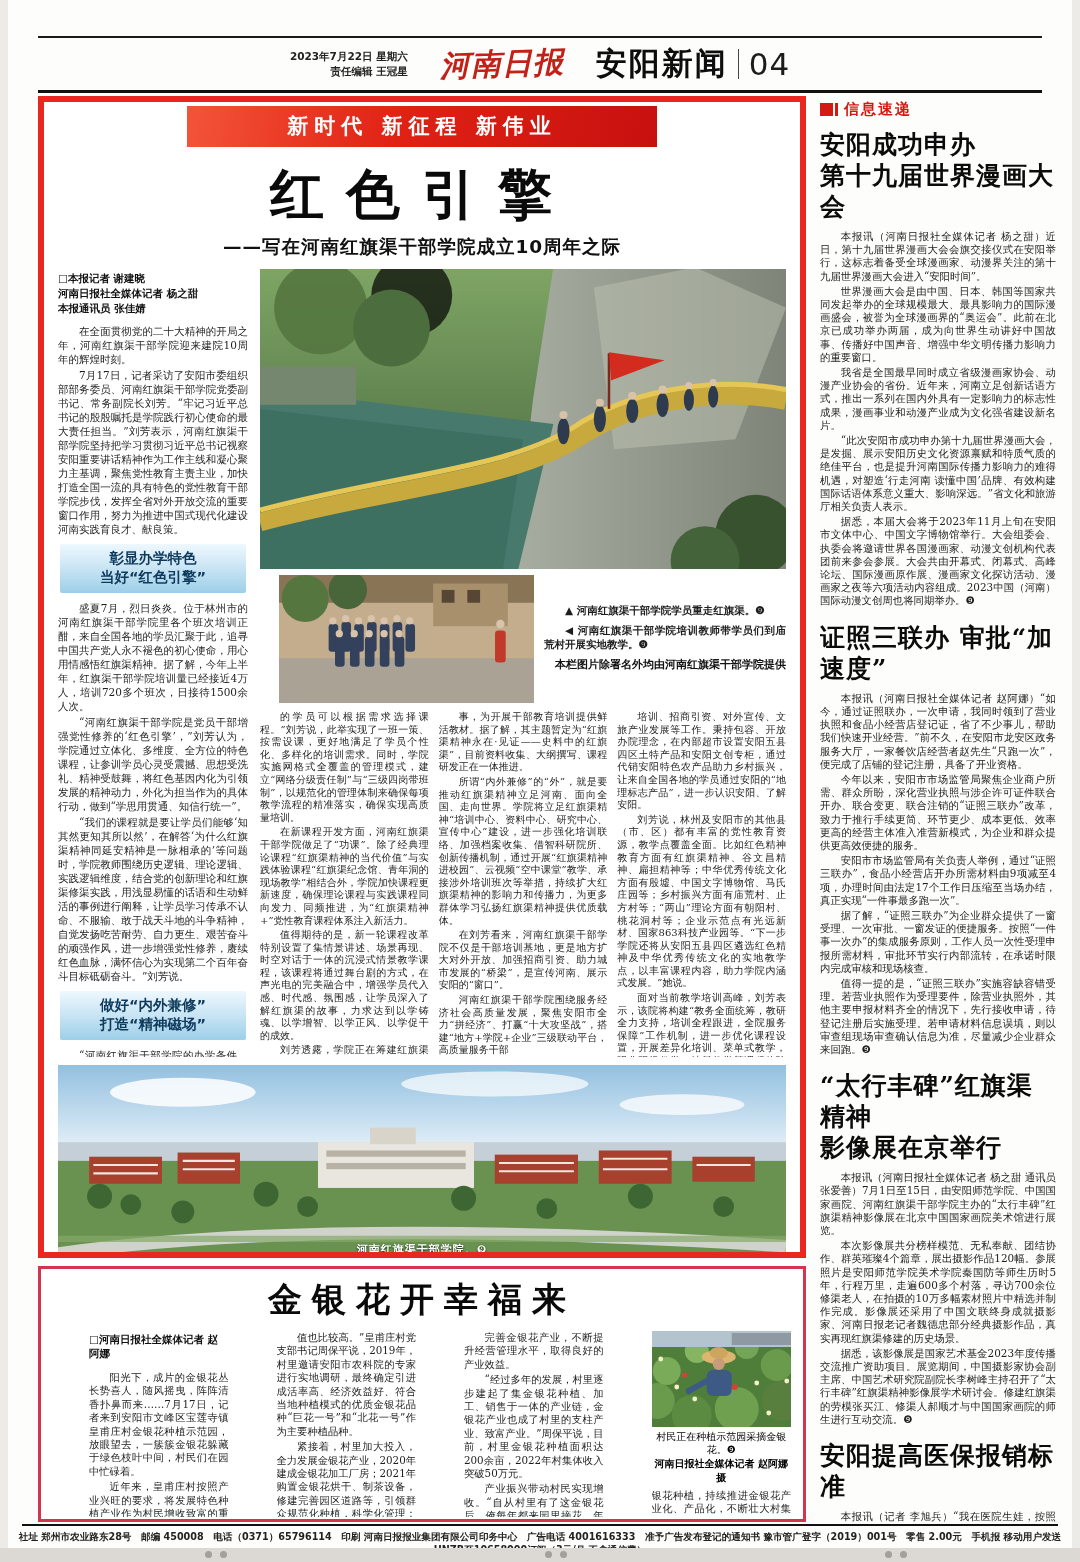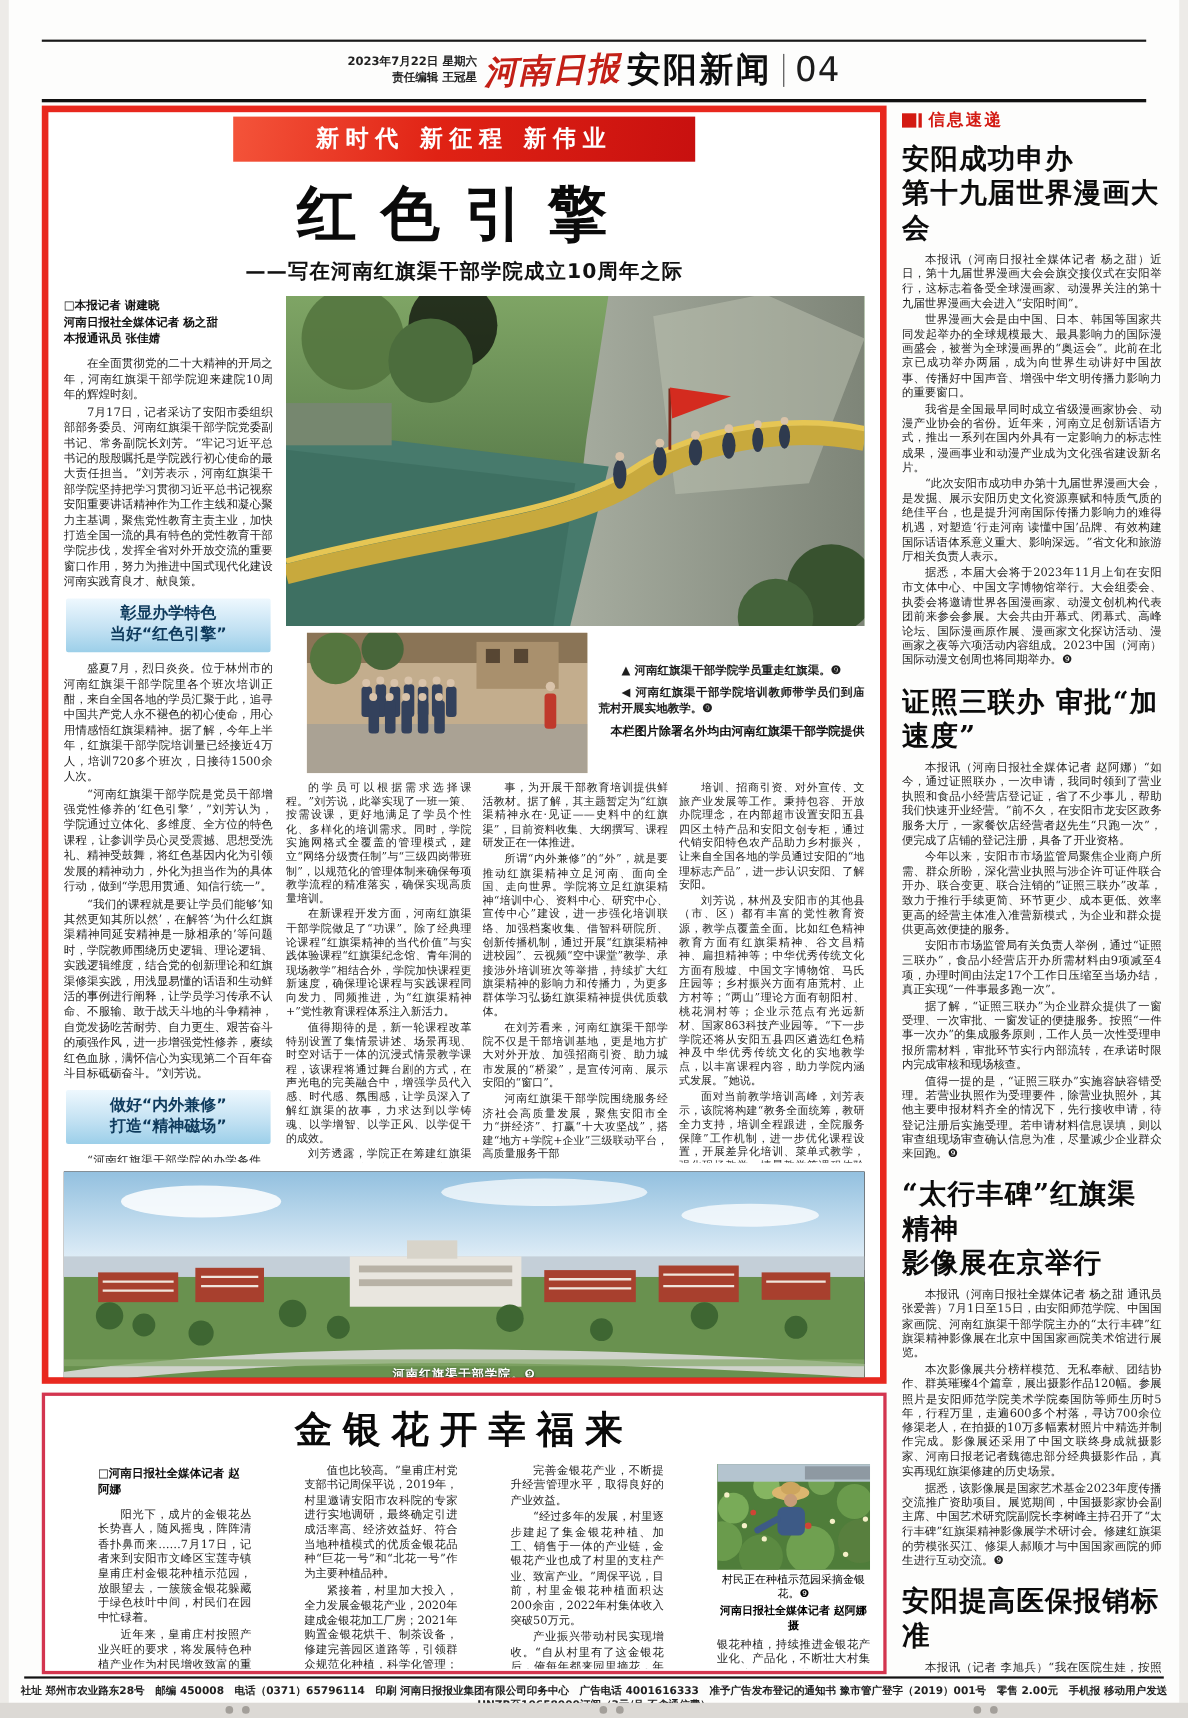--- a/index.html
+++ b/index.html
@@ -5,48 +5,48 @@
   html,body{margin:0;padding:0;}
   body{
     width:1080px;height:1562px;position:relative;overflow:hidden;
     background:#edebe8;
     font-family:"DejaVu Sans","Liberation Sans",sans-serif;
     -webkit-font-smoothing:antialiased;
   }
   .page{position:absolute;left:8px;top:0;width:1064px;height:1548px;background:#fdfdfc;}
   
   .masthead{position:absolute;left:30px;right:30px;top:36px;border-top:2px solid #1a1a1a;border-bottom:3px solid #111;height:52px;}
-  .mast-inner{height:100%;display:flex;align-items:center;justify-content:center;gap:6px;}
+  .mast-inner{height:100%;display:flex;align-items:center;justify-content:center;gap:32px;}
   .date-block{text-align:right;font-size:10.5px;color:#222;line-height:15px;font-weight:600;}
   .paper-logo{color:#c32017;font-weight:900;font-size:30px;font-style:italic;letter-spacing:1px;transform:rotate(-2deg);font-family:"DejaVu Serif","Liberation Serif",serif;}
   .section-title{display:flex;align-items:center;gap:10px;}
   .section-name{font-size:31px;font-weight:900;color:#0d0d0d;letter-spacing:2px;}
   .section-sep{width:1px;height:30px;background:#444;}
   .page-no{font-size:31px;font-weight:400;color:#1c1c1c;letter-spacing:1px;}
   
   .main-box{position:absolute;left:30px;top:96px;width:768px;height:1162px;border:6px solid #e8281e;background:#fff;box-sizing:border-box;overflow:hidden;}
-  .banner{width:420px;margin:4px auto 0;background:linear-gradient(100deg,#f4543a 0%,#e02214 45%,#c8100f 100%);color:#fff;text-align:center;font-size:21px;font-weight:900;letter-spacing:6px;padding:6px 0 7px;}
+  .banner{width:470px;margin:4px auto 0;background:linear-gradient(100deg,#f4543a 0%,#e02214 45%,#c8100f 100%);color:#fff;text-align:center;font-size:21px;font-weight:900;letter-spacing:6px;padding:6px 0 7px;}
   .main-title{text-align:center;font-size:54px;font-weight:900;color:#0a0a0a;letter-spacing:22px;margin:12px 0 2px;font-family:"DejaVu Serif","Liberation Serif",serif;}
   .main-sub{text-align:center;font-size:18.5px;color:#111;letter-spacing:1px;margin-bottom:10px;font-weight:600;}
   .cols{display:flex;gap:12px;padding:0 14px;height:788px;overflow:hidden;}
   .col1{width:190px;flex:none;overflow:hidden;}
   .right-area{flex:1;display:flex;flex-direction:column;overflow:hidden;}
   .news-body p{margin:0 0 2px;text-indent:2em;text-align:justify;font-size:10.5px;line-height:14px;color:#1e1e1e;font-family:"DejaVu Serif","Liberation Serif",serif;}
   .cols-sub p{font-size:10px;line-height:12.6px;}
   .byline{font-size:10.5px;font-weight:700;line-height:15px;margin:2px 0 8px;color:#111;}
   .sec-head{margin:8px 2px;padding:5px 0 6px;text-align:center;font-size:14.5px;font-weight:800;line-height:19px;color:#0e3a5c;background:linear-gradient(180deg,#eef8fe 0%,#c4e2f3 55%,#9ccfe9 100%);border-radius:2px;}
   .photo-big{height:300px;position:relative;overflow:hidden;background:#6d8c63;}
   .photo-row{display:flex;gap:10px;height:128px;margin-top:6px;overflow:hidden;padding-left:19px;}
   .photo-small{width:255px;flex:none;background:#b7a489;overflow:hidden;}
   .caption-block{flex:1;padding-top:28px;font-size:11px;line-height:16px;color:#111;font-family:"DejaVu Serif","Liberation Serif",serif;}
   .caption-block .cap{margin:0 0 6px;font-weight:600;}
   .caption-block .credit{font-weight:800;text-align:right;margin-top:4px;}
   .text-row{display:flex;gap:10px;margin-top:8px;flex:1;overflow:hidden;}
   .text-row .tcol{flex:1;overflow:hidden;}
-  .photo-bottom{margin:10px 2px 0;height:198px;position:relative;overflow:hidden;background:#000000;}
+  .photo-bottom{margin:10px 2px 0;height:198px;position:relative;overflow:hidden;background:#0369a1;}
   .photo-bottom .ov-cap{position:absolute;bottom:6px;left:0;right:0;text-align:center;color:#fff;font-size:11px;letter-spacing:1px;text-shadow:0 1px 2px rgba(0,0,0,.8);font-weight:600;}
   svg{display:block;}
   
   .bottom-box{position:absolute;left:30px;top:1266px;width:768px;height:256px;border:3px solid #d3354f;background:#fff;box-sizing:border-box;overflow:hidden;padding:6px 12px;}
   .bottom-title{text-align:center;font-size:34px;font-weight:900;letter-spacing:10px;color:#0a0a0a;margin:2px 0 8px;font-family:"DejaVu Serif","Liberation Serif",serif;}
   .bottom-cols{display:flex;gap:12px;height:186px;overflow:hidden;}
   .bottom-cols .bcol{flex:1;overflow:hidden;margin-left:36px;}
   .bottom-cols p{margin:0 0 2px;text-indent:2em;text-align:justify;font-size:10.3px;line-height:13.4px;color:#1e1e1e;font-family:"DejaVu Serif","Liberation Serif",serif;}
   .bottom-byline{font-size:10.5px;font-weight:700;margin:2px 0 10px;color:#111;}
   .bcol4{flex:none;width:172px;}

